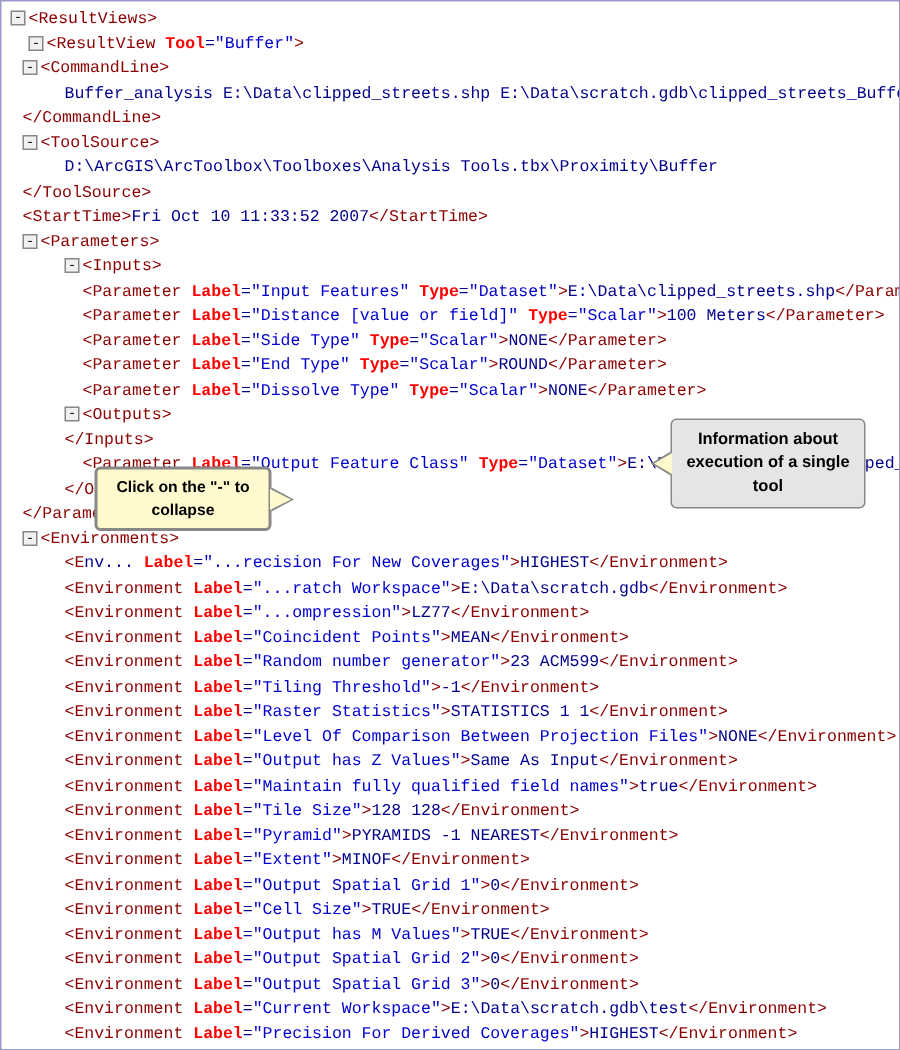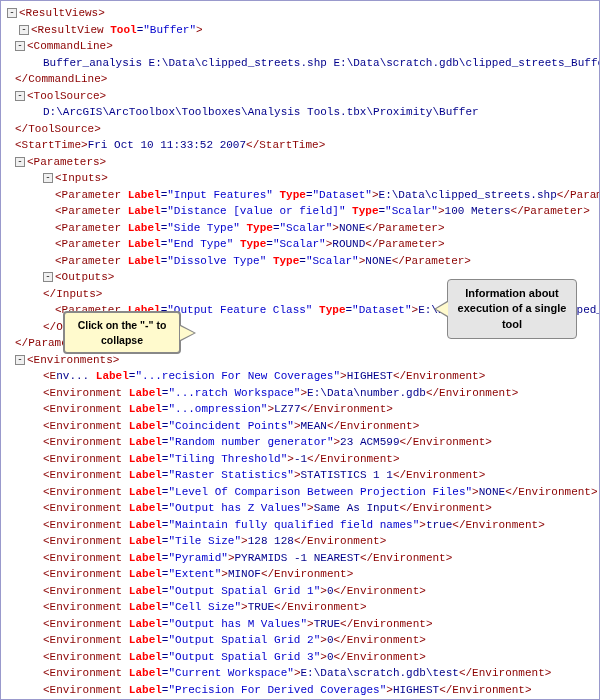--- a/index.html
+++ b/index.html
@@ -207,21 +207,21 @@
   <div class="xml-line indent2">
     <span class="tag">&lt;/Parameters&gt;</span>
   </div>
   <div class="xml-line indent2">
     <span class="collapse-btn">-</span><span class="tag">&lt;Environments&gt;</span>
   </div>
   <div class="xml-line indent3">
     <span class="tag">&lt;E</span><span class="text-content">nv... </span><span class="attr-name">Label</span>=<span class="attr-val">"...recision For New Coverages"</span><span class="tag">&gt;</span><span class="text-content">HIGHEST</span><span class="tag">&lt;/Environment&gt;</span>
   </div>
   <div class="xml-line indent3">
-    <span class="tag">&lt;Environment </span><span class="attr-name">Label</span>=<span class="attr-val">"...ratch Workspace"</span><span class="tag">&gt;</span><span class="text-content">E:\Data\number.gdb</span><span class="tag">&lt;/Environment&gt;</span>
+    <span class="tag">&lt;Environment </span><span class="attr-name">Label</span>=<span class="attr-val">"...ratch Workspace"</span><span class="tag">&gt;</span><span class="text-content">E:\Data\scratch.gdb</span><span class="tag">&lt;/Environment&gt;</span>
   </div>
   <div class="xml-line indent3">
     <span class="tag">&lt;Environment </span><span class="attr-name">Label</span>=<span class="attr-val">"...ompression"</span><span class="tag">&gt;</span><span class="text-content">LZ77</span><span class="tag">&lt;/Environment&gt;</span>
   </div>
   <div class="xml-line indent3">
     <span class="tag">&lt;Environment </span><span class="attr-name">Label</span>=<span class="attr-val">"Coincident Points"</span><span class="tag">&gt;</span><span class="text-content">MEAN</span><span class="tag">&lt;/Environment&gt;</span>
   </div>
   <div class="xml-line indent3">
     <span class="tag">&lt;Environment </span><span class="attr-name">Label</span>=<span class="attr-val">"Random number generator"</span><span class="tag">&gt;</span><span class="text-content">23 ACM599</span><span class="tag">&lt;/Environment&gt;</span>
   </div>

